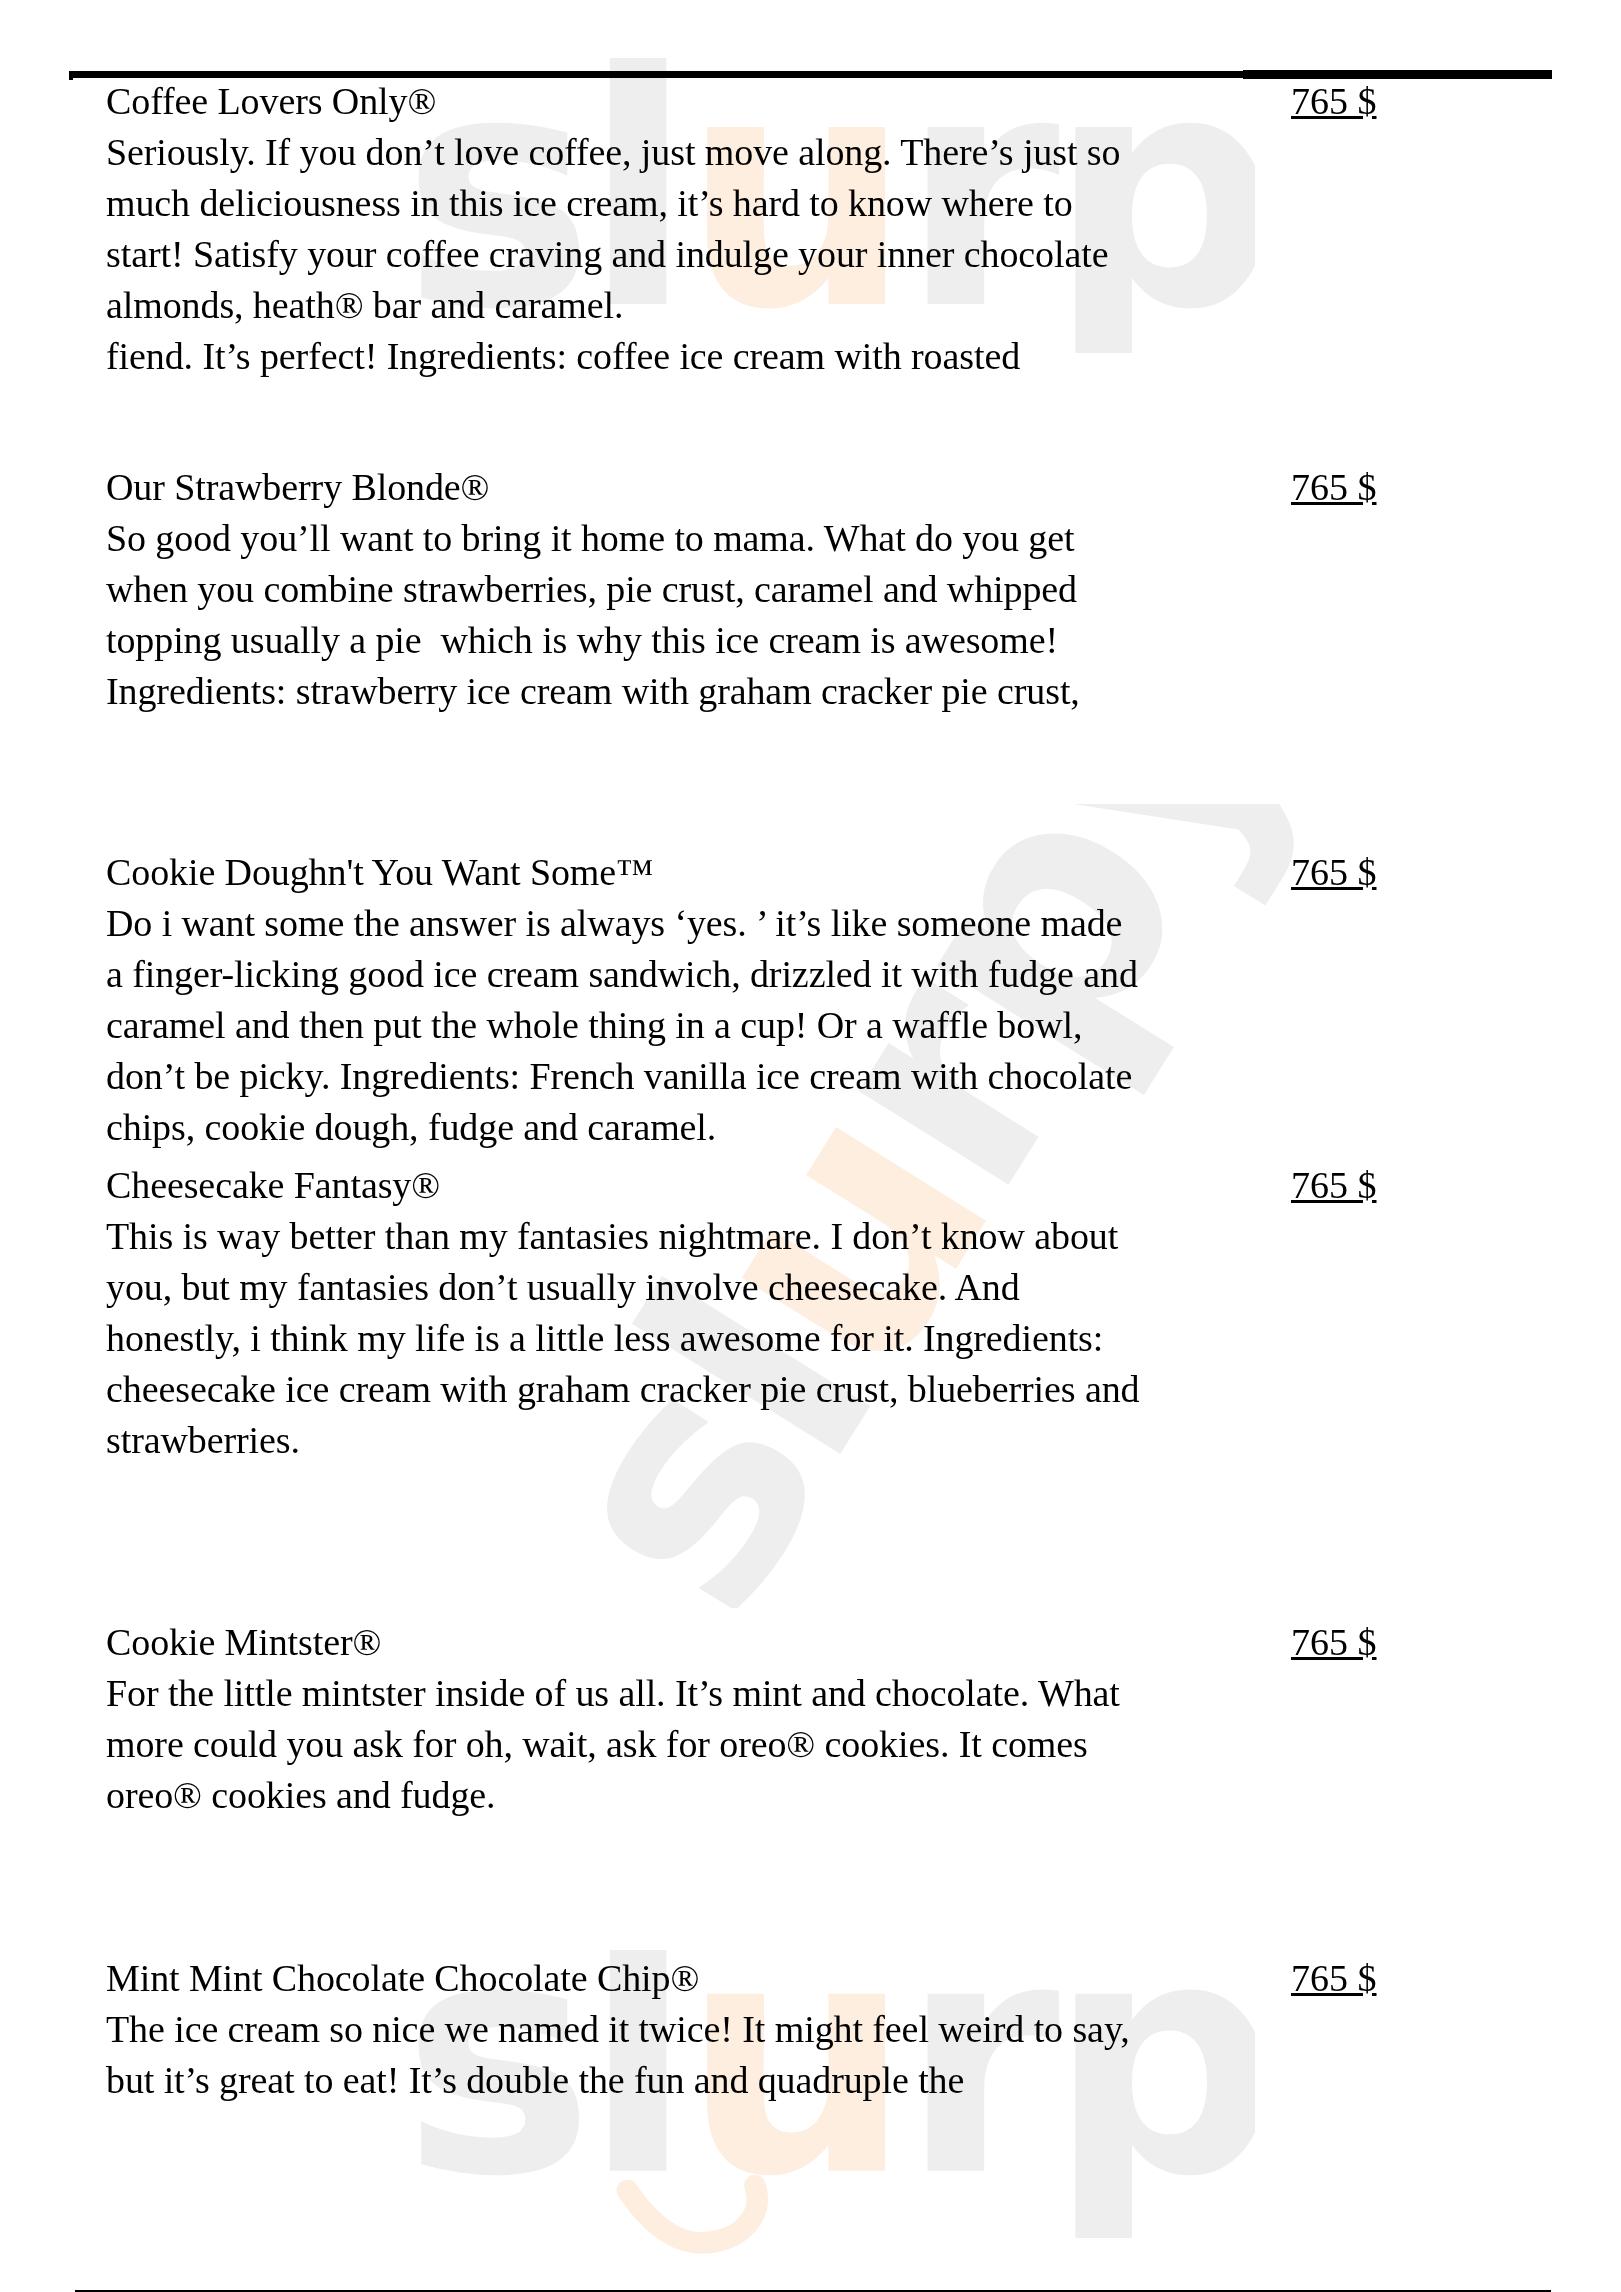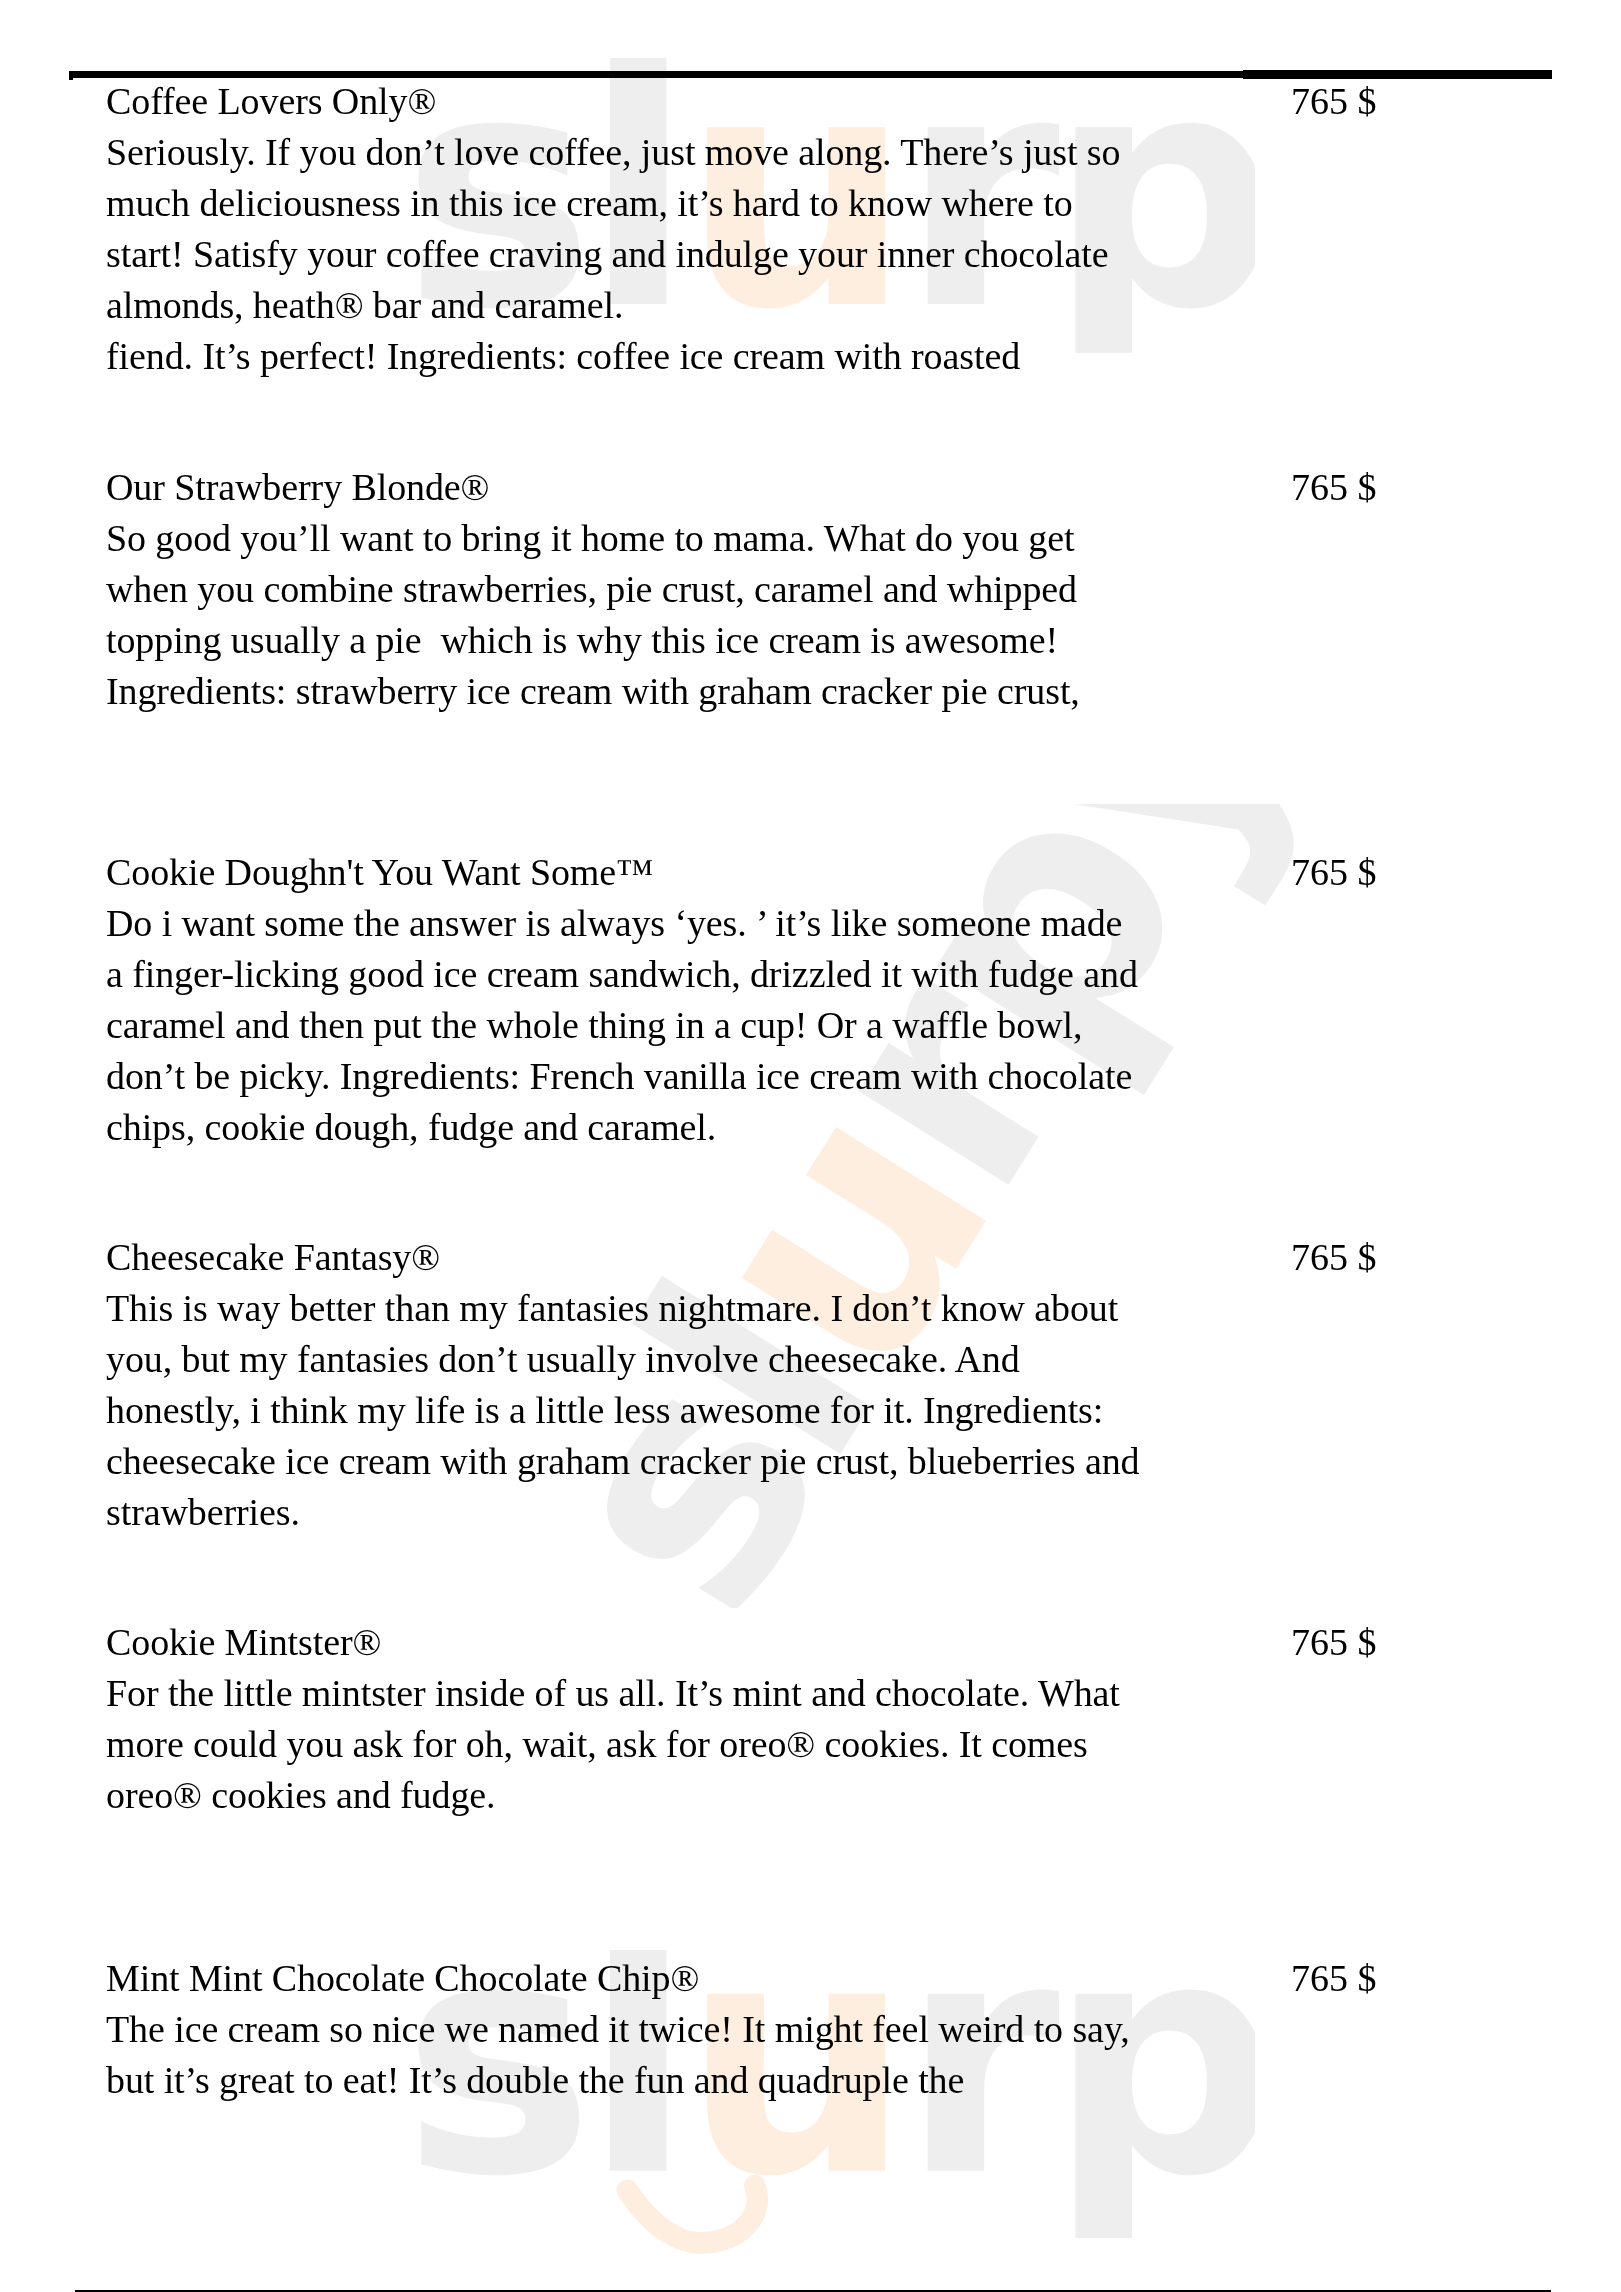--- a/index.html
+++ b/index.html
@@ -4,21 +4,21 @@
 <style>
   html, body { margin: 0; padding: 0; background: #ffffff; }
   body { width: 1621px; height: 2293px; position: relative; overflow: hidden; font-family: "Liberation Serif", "DejaVu Serif", serif; color: #000; }
   .watermark { position: absolute; pointer-events: none; }
   .rule-top-left { position: absolute; left: 69px; top: 71px; width: 1176px; height: 6.9px; background: #000; }
   .rule-top-notch { position: absolute; left: 69px; top: 71px; width: 3.9px; height: 8.8px; background: #000; }
   .rule-top-right { position: absolute; left: 1243px; top: 70px; width: 309px; height: 8.8px; background: #000; }
   .rule-bottom { position: absolute; left: 75px; top: 2290px; width: 1476px; height: 2px; background: #000; }
   .item { position: absolute; left: 86px; width: 1470px; }
   .item .line { font-size: 38px; line-height: 51px; height: 51px; white-space: pre; letter-spacing: -0.1px; margin-left: 20px; }
-  .item .price { position: absolute; left: 1205px; top: 0; font-size: 38px; line-height: 51px; white-space: pre; }
+  .item .price { position: absolute; left: 1205px; top: 0; font-size: 38px; line-height: 51px; white-space: pre; text-decoration: underline; }
 </style>
 </head>
 <body>
 
 <svg class="watermark" style="left:392px; top:39px;" width="863" height="314" viewBox="0 0 880 320">
   <text x="10" y="270" font-family="'DejaVu Sans', sans-serif" font-weight="bold" font-size="330" fill="#eeeeee" letter-spacing="-12">
     <tspan>sl</tspan><tspan fill="#fdeee0">u</tspan><tspan>rpy</tspan>
   </text>
 </svg>
 
@@ -64,21 +64,21 @@
 <div class="item" style="top:847px;">
   <div class="line">Cookie Doughn't You Want Some™</div>
   <div class="price">765 $</div>
   <div class="line">Do i want some the answer is always ‘yes. ’ it’s like someone made</div>
   <div class="line">a finger-licking good ice cream sandwich, drizzled it with fudge and</div>
   <div class="line">caramel and then put the whole thing in a cup! Or a waffle bowl,</div>
   <div class="line">don’t be picky. Ingredients: French vanilla ice cream with chocolate</div>
   <div class="line">chips, cookie dough, fudge and caramel.</div>
 </div>
 
-<div class="item" style="top:1232px;">
+<div class="item" style="top:1160px;">
   <div class="line">Cheesecake Fantasy®</div>
   <div class="price">765 $</div>
   <div class="line">This is way better than my fantasies nightmare. I don’t know about</div>
   <div class="line">you, but my fantasies don’t usually involve cheesecake. And</div>
   <div class="line">honestly, i think my life is a little less awesome for it. Ingredients:</div>
   <div class="line">cheesecake ice cream with graham cracker pie crust, blueberries and</div>
   <div class="line">strawberries.</div>
 </div>
 
 <div class="item" style="top:1617px;">

